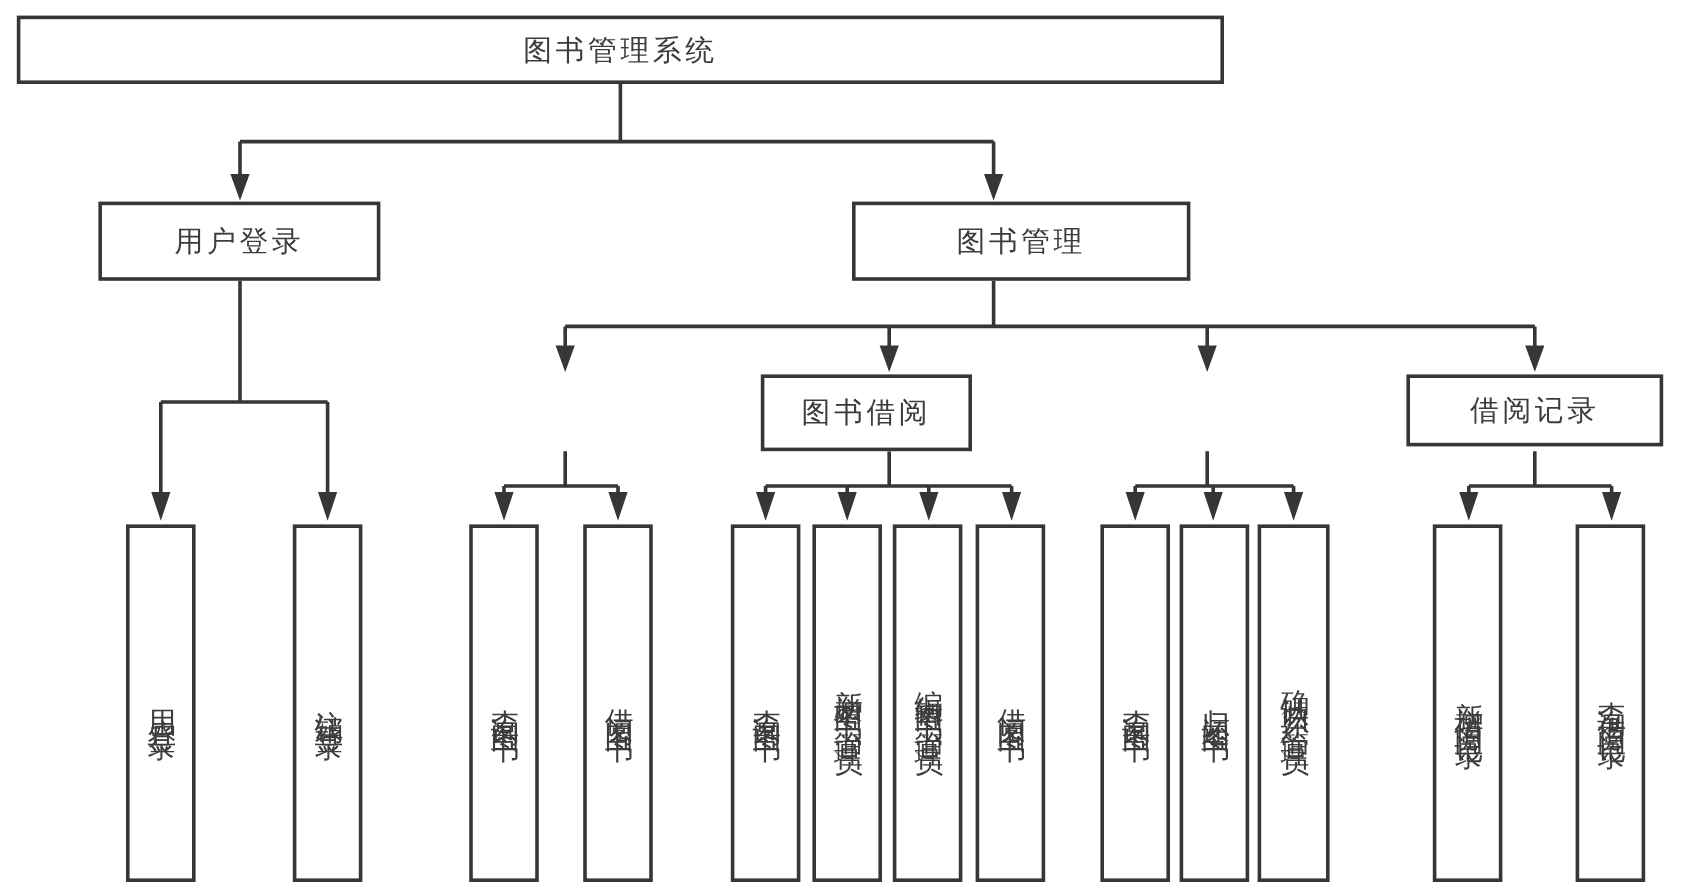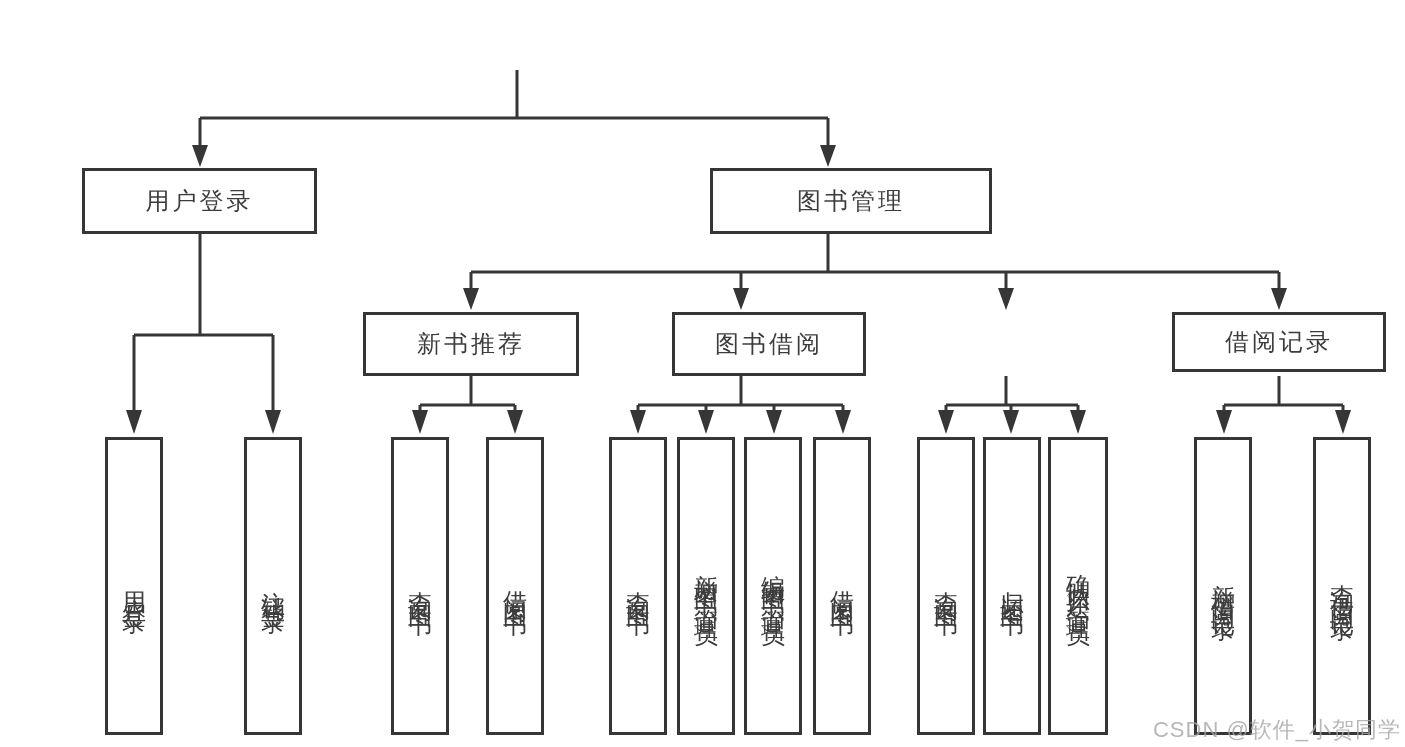--- a/index.html
+++ b/index.html
@@ -84,32 +84,32 @@
       <polygon points="766,410 782,410 774,434"></polygon>
       <polygon points="835,410 851,410 843,434"></polygon>
       <polygon points="938,410 954,410 946,434"></polygon>
       <polygon points="1003,410 1019,410 1011,434"></polygon>
       <polygon points="1070,410 1086,410 1078,434"></polygon>
       <polygon points="1216,410 1232,410 1224,434"></polygon>
       <polygon points="1335,410 1351,410 1343,434"></polygon>
     </g>
   </svg>
 
+  <div class="node h" style="left:14px;top:13px;width:1006px;height:57px">
+    <span>图书管理系统</span>
+  </div>
 
   <div class="node h" style="left:82px;top:168px;width:235px;height:66px">
     <span>用户登录</span>
   </div>
   <div class="node h" style="left:710px;top:168px;width:282px;height:66px">
     <span>图书管理</span>
   </div>
 
-  <div class="node h" style="left:363px;top:312px;width:216px;height:64px">
-    <span>新书推荐</span>
-  </div>
-  <div class="node h" style="left:672px;top:312px;width:194px;height:64px">
+  <div class="node h" style="left:634px;top:312px;width:176px;height:64px">
     <span>图书借阅</span>
   </div>
   <div class="node h" style="left:1172px;top:312px;width:214px;height:60px">
     <span>借阅记录</span>
   </div>
 
   <div class="node v" style="left:105px;top:437px;width:58px;height:298px">
     <span>用户登录</span>
   </div>
   <div class="node v" style="left:244px;top:437px;width:58px;height:298px">
@@ -146,14 +146,13 @@
     <span>确认归还（管理员）</span>
   </div>
 
   <div class="node v" style="left:1194px;top:437px;width:58px;height:298px">
     <span>新增借阅记录</span>
   </div>
   <div class="node v" style="left:1313px;top:437px;width:58px;height:298px">
     <span>查询借阅记录</span>
   </div>
 
-  <div class="watermark">CSDN @软件_小贺同学</div>
 </div>
 
 </body></html>

